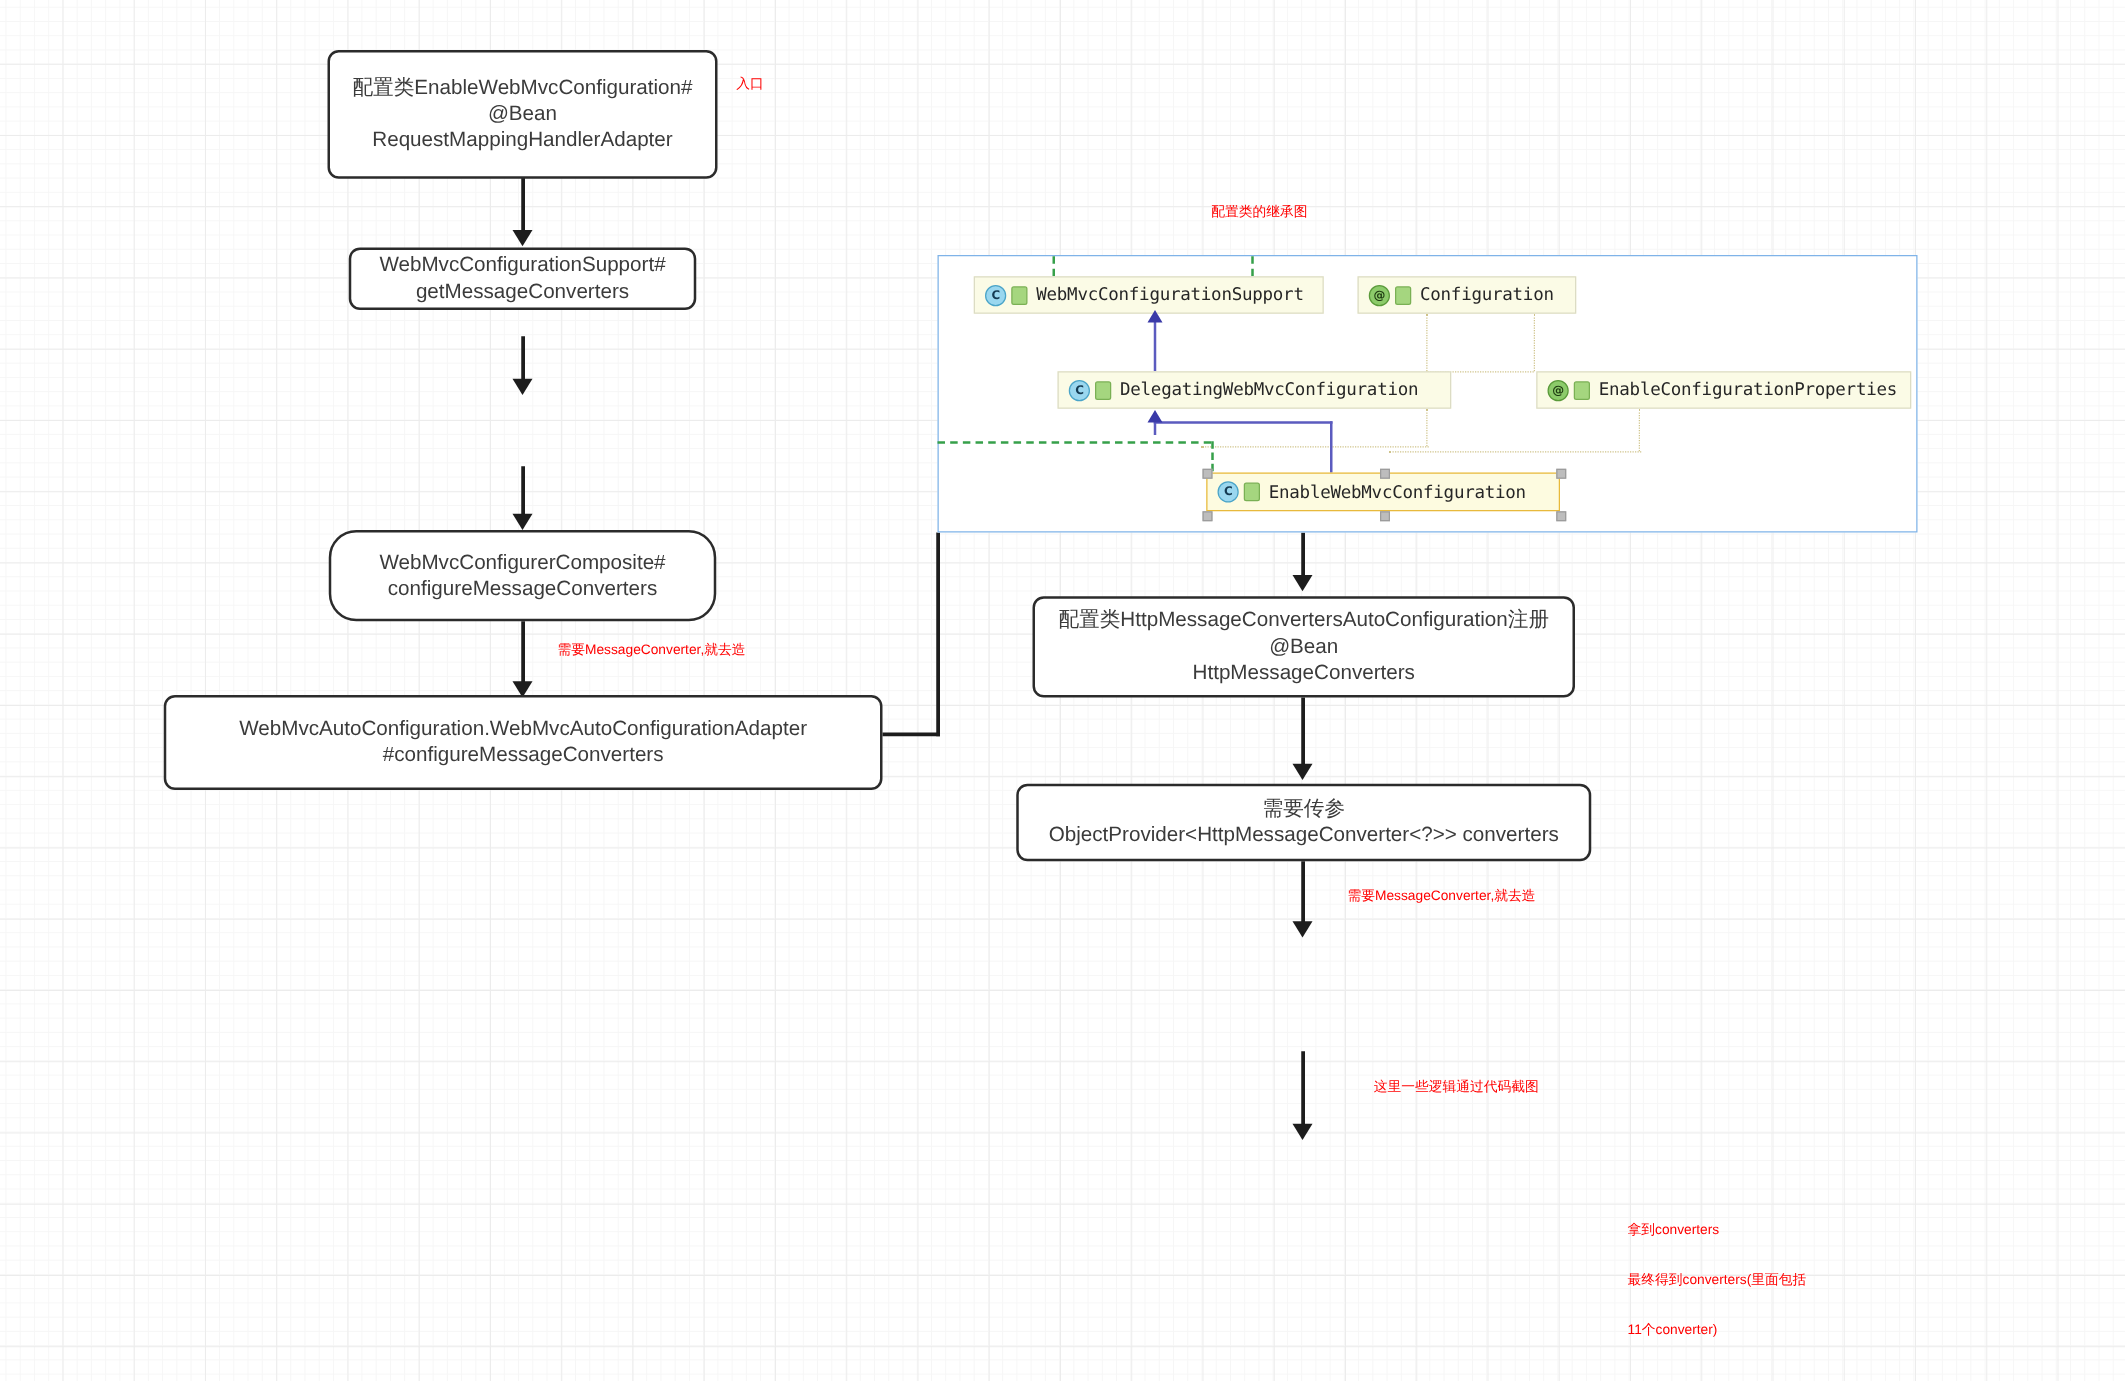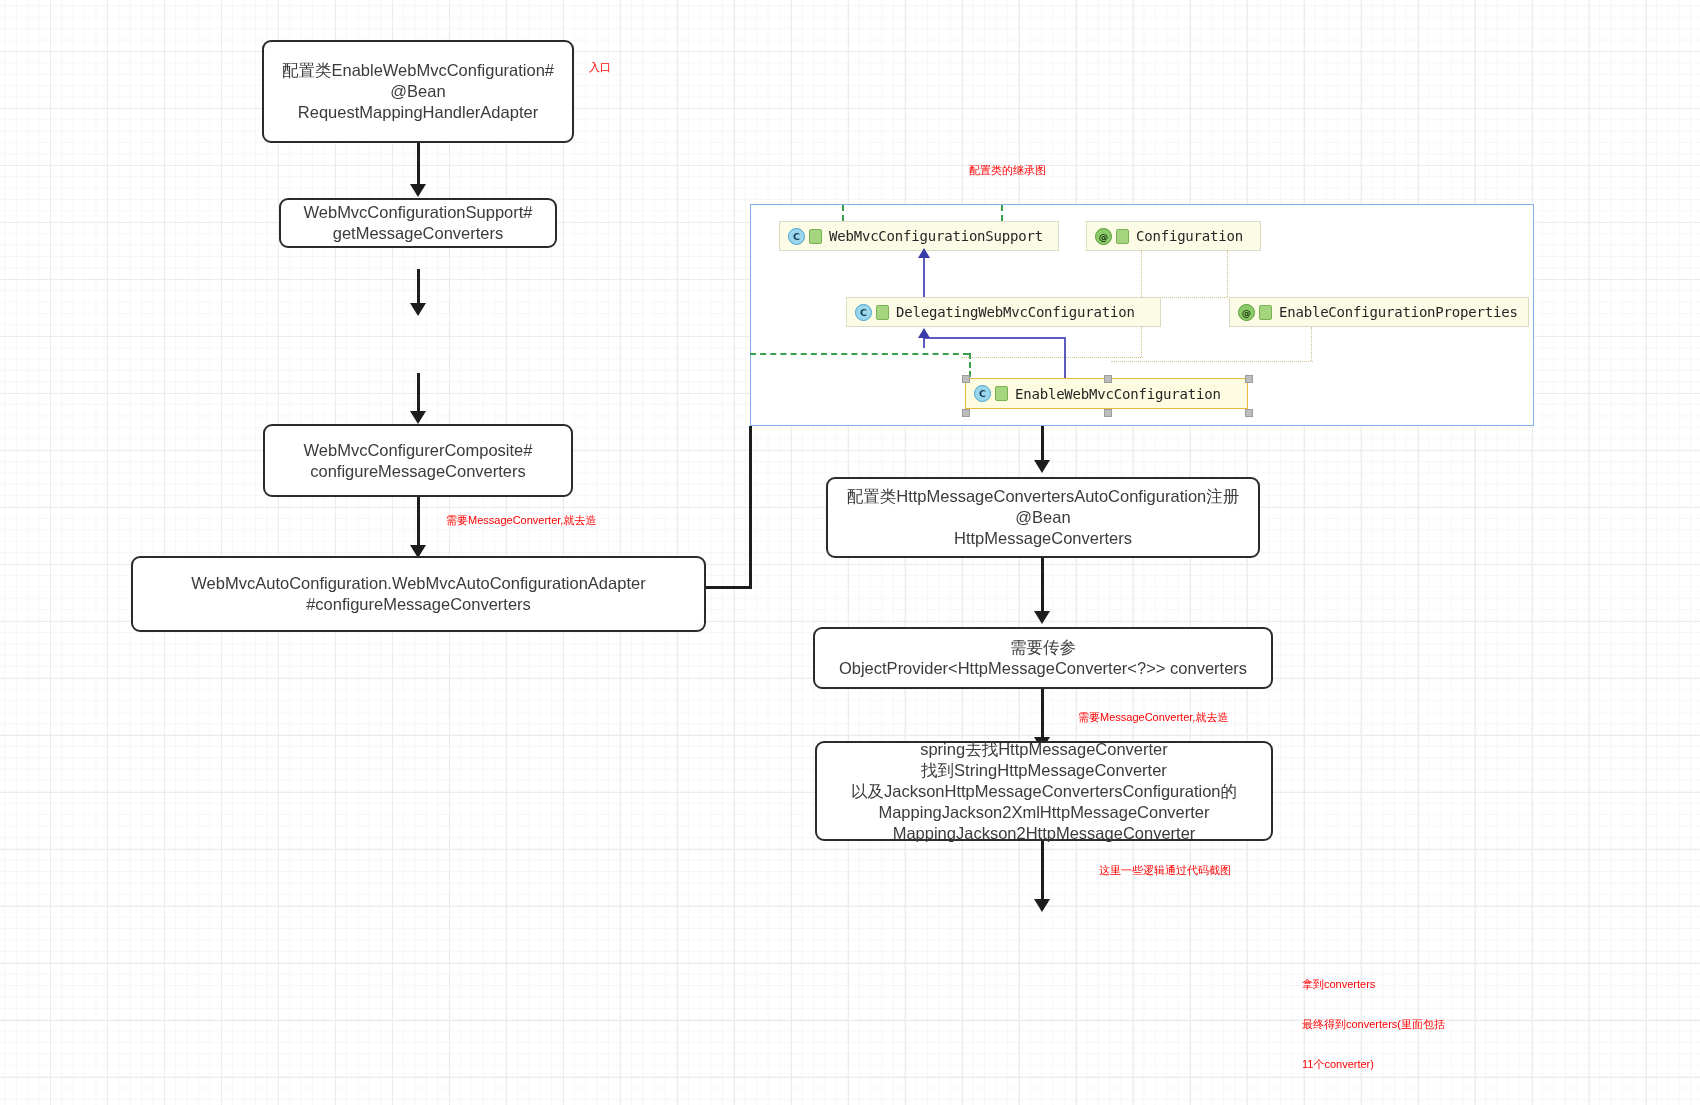--- a/index.html
+++ b/index.html
@@ -163,21 +163,21 @@
   <div class="node" style="left:279px;top:198px;width:278px;height:50px;">WebMvcConfigurationSupport#
 getMessageConverters</div>
 
   <div class="vline" style="left:417px;top:269px;height:38px;"></div>
   <div class="arrowhead" style="left:410px;top:303px;"></div>
 
 
   <div class="vline" style="left:417px;top:373px;height:42px;"></div>
   <div class="arrowhead" style="left:410px;top:411px;"></div>
 
-  <div class="node" style="left:263px;top:424px;width:310px;height:73px;">WebMvcConfigurerComposite#
+  <div class="node" style="left:263px;top:424px;width:310px;height:73px;border-radius:22px;">WebMvcConfigurerComposite#
 configureMessageConverters</div>
 
   <div class="vline" style="left:417px;top:497px;height:52px;"></div>
   <div class="arrowhead" style="left:410px;top:545px;"></div>
 
   <div class="note mixed" style="left:446px;top:510px;"><span>需要</span><em>MessageConverter</em><span>,就去造</span></div>
 
   <div class="node" style="left:131px;top:556px;width:575px;height:76px;">WebMvcAutoConfiguration.WebMvcAutoConfigurationAdapter
 #configureMessageConverters</div>
 
@@ -262,25 +262,20 @@
   <div class="arrowhead" style="left:1034px;top:611px;"></div>
 
   <div class="node" style="left:813px;top:627px;width:460px;height:62px;">需要传参
 ObjectProvider&lt;HttpMessageConverter&lt;?&gt;&gt; converters</div>
 
   <div class="vline" style="left:1041px;top:689px;height:52px;"></div>
   <div class="arrowhead" style="left:1034px;top:737px;"></div>
 
   <div class="note mixed" style="left:1078px;top:707px;"><span>需要</span><em>MessageConverter</em><span>,就去造</span></div>
 
-  <div class="node" style="left:815px;top:741px;width:458px;height:100px;">spring去找HttpMessageConverter
-找到StringHttpMessageConverter
-以及JacksonHttpMessageConvertersConfiguration的
-MappingJackson2XmlHttpMessageConverter
-MappingJackson2HttpMessageConverter</div>
 
   <div class="vline" style="left:1041px;top:841px;height:62px;"></div>
   <div class="arrowhead" style="left:1034px;top:899px;"></div>
 
   <div class="note" style="left:1099px;top:860px;">这里一些逻辑通过代码截图</div>
 
 
   <div class="note" style="left:1302px;top:954px;">
     <div>拿到converters</div>
     <div>最终得到converters(里面包括</div>

